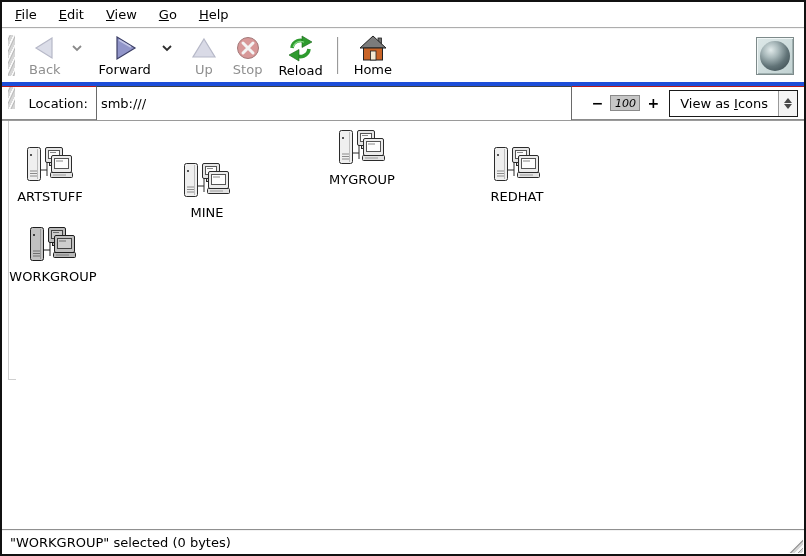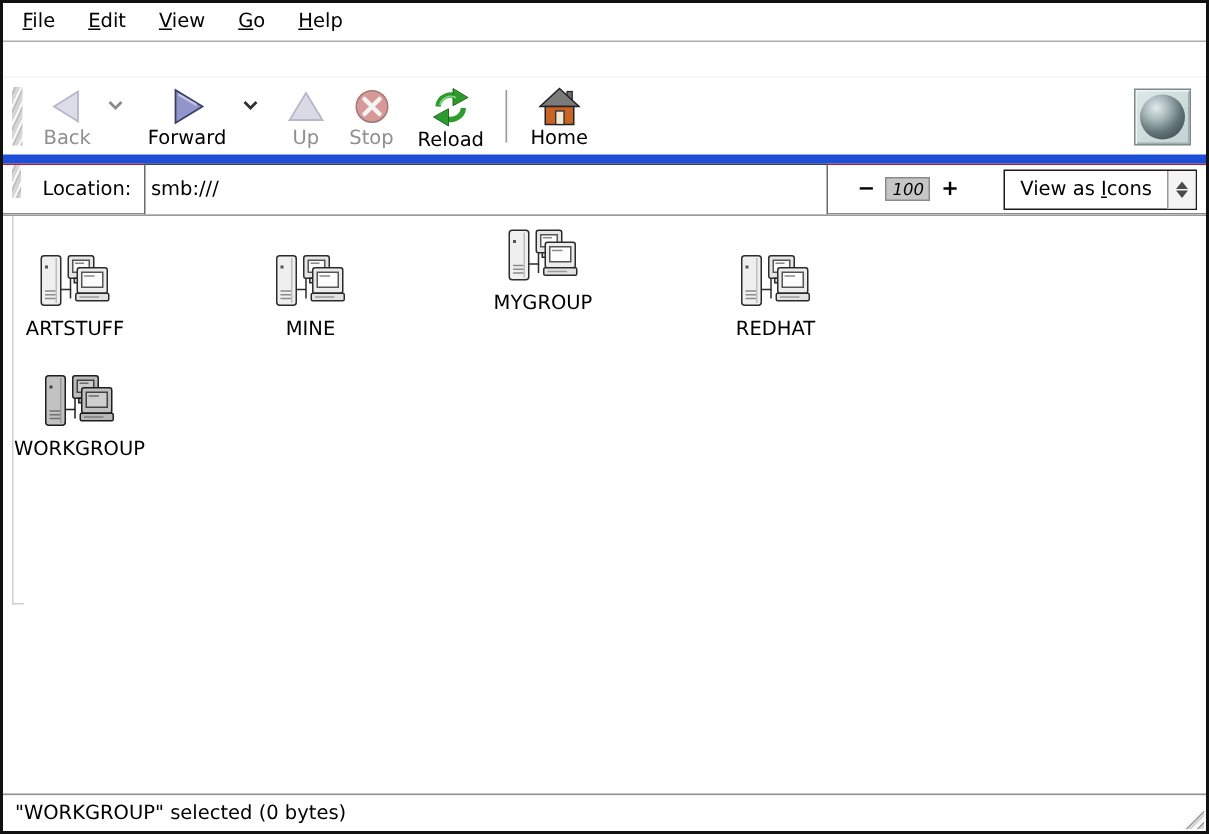--- a/index.html
+++ b/index.html
@@ -12,22 +12,22 @@
     font-family:"DejaVu Sans","Liberation Sans",sans-serif;
     color:#000;position:relative;overflow:hidden;
   }
   
   .menubar{height:26px;display:flex;align-items:center;padding-left:2px;
     border-bottom:1px solid #adadad;flex:0 0 auto;}
   .menu-item{padding:4px 11px;font-size:13px;cursor:default;}
   .accel{text-decoration:underline;}
   
   .toolbar{height:58px;flex:0 0 auto;display:flex;align-items:stretch;
-    border-top:1px solid #f4f4f4;border-bottom:6px solid #1d4ed8;
-    padding:2px 4px 2px 4px;position:relative;margin-top:23px;}
+    border-top:1px solid #f4f4f4;border-bottom:4px solid #1d4ed8;
+    padding:2px 4px 2px 4px;position:relative;}
   .grip{width:7px;margin:4px 6px 4px 2px;align-self:stretch;
     background:repeating-linear-gradient(115deg,#fafafa 0px,#fafafa 1px,#b6b6b6 2px,#d6d6d6 3px,#d6d6d6 5px);}
   .tb-btn{display:flex;flex-direction:column;align-items:center;justify-content:flex-start;
     padding:3px 7px 2px;border:1px solid transparent;}
   .tb-btn .ico{height:28px;display:flex;align-items:center;justify-content:center;}
   .tb-label{font-size:13px;margin-top:1px;}
   .tb-label.disabled{color:#8f8f8f;}
   .dd-chev{width:16px;display:flex;align-items:center;justify-content:center;margin-top:-14px;}
   .tb-sep{width:1px;background:#9a9a9a;margin:6px 8px 6px 6px;box-shadow:1px 0 0 #f2f2f2;}
   .dim{opacity:.62;}
@@ -42,21 +42,21 @@
   .locationbar{height:34px;flex:0 0 auto;display:flex;align-items:center;
     border-top:1px solid #b91c1c;border-bottom:1px solid #8c8c8c;padding:0 6px 0 4px;}
   .loc-label{font-size:13px;margin:0 8px 0 10px;}
   .loc-input{width:510px;height:35px;border:1px solid #6a6a6a;border-top-color:#414141;
     background:#fff;font-family:"DejaVu Sans","Liberation Sans",sans-serif;font-size:13px;
     padding:0 4px;outline:none;color:#000;}
   .zoom-ctrl{display:flex;align-items:center;margin-left:16px;}
   .zoom-btn{font-size:14px;font-weight:bold;padding:0 4px;cursor:default;line-height:1;}
   .zoom-level{width:30px;height:16px;margin:0 3px;background:#c6c6c6;border:1px solid #8a8a8a;
     font-size:11px;display:flex;align-items:center;justify-content:center;font-style:italic;}
-  .viewas{margin-left:26px;height:27px;background:#fff;border:1px solid #1a1a1a;
+  .viewas{margin-left:6px;height:27px;background:#fff;border:1px solid #1a1a1a;
     display:flex;align-items:stretch;}
   .viewas-text{font-size:13px;display:flex;align-items:center;padding:0 10px;white-space:pre;}
   .viewas-arrow{width:19px;border-left:1px solid #9a9a9a;display:flex;flex-direction:column;
     align-items:center;justify-content:center;gap:1px;background:#f4f4f4;}
   .tri-up{width:0;height:0;border-left:4px solid transparent;border-right:4px solid transparent;
     border-bottom:5px solid #4a4a4a;}
   .tri-down{width:0;height:0;border-left:4px solid transparent;border-right:4px solid transparent;
     border-top:5px solid #4a4a4a;}
   
   .content{flex:1 1 auto;background:#fff;position:relative;border-top:1px solid #9a9a9a;}
@@ -221,21 +221,21 @@
   <div class="content">
     <div class="pane-divider"></div>
 
     <div class="icon-item" style="left:-4px;top:25px">
       <svg class="glyph" viewBox="0 0 48 40">
           <use href="#net-icon"></use>
         </svg>
       <span class="icon-label">ARTSTUFF</span>
     </div>
 
-    <div class="icon-item" style="left:153px;top:25px">
+    <div class="icon-item" style="left:153px;top:41px">
       <svg class="glyph" viewBox="0 0 48 40">
           <use href="#net-icon"></use>
         </svg>
       <span class="icon-label">MINE</span>
     </div>
 
     <div class="icon-item" style="left:308px;top:8px">
       <svg class="glyph" viewBox="0 0 48 40">
           <use href="#net-icon"></use>
         </svg>

